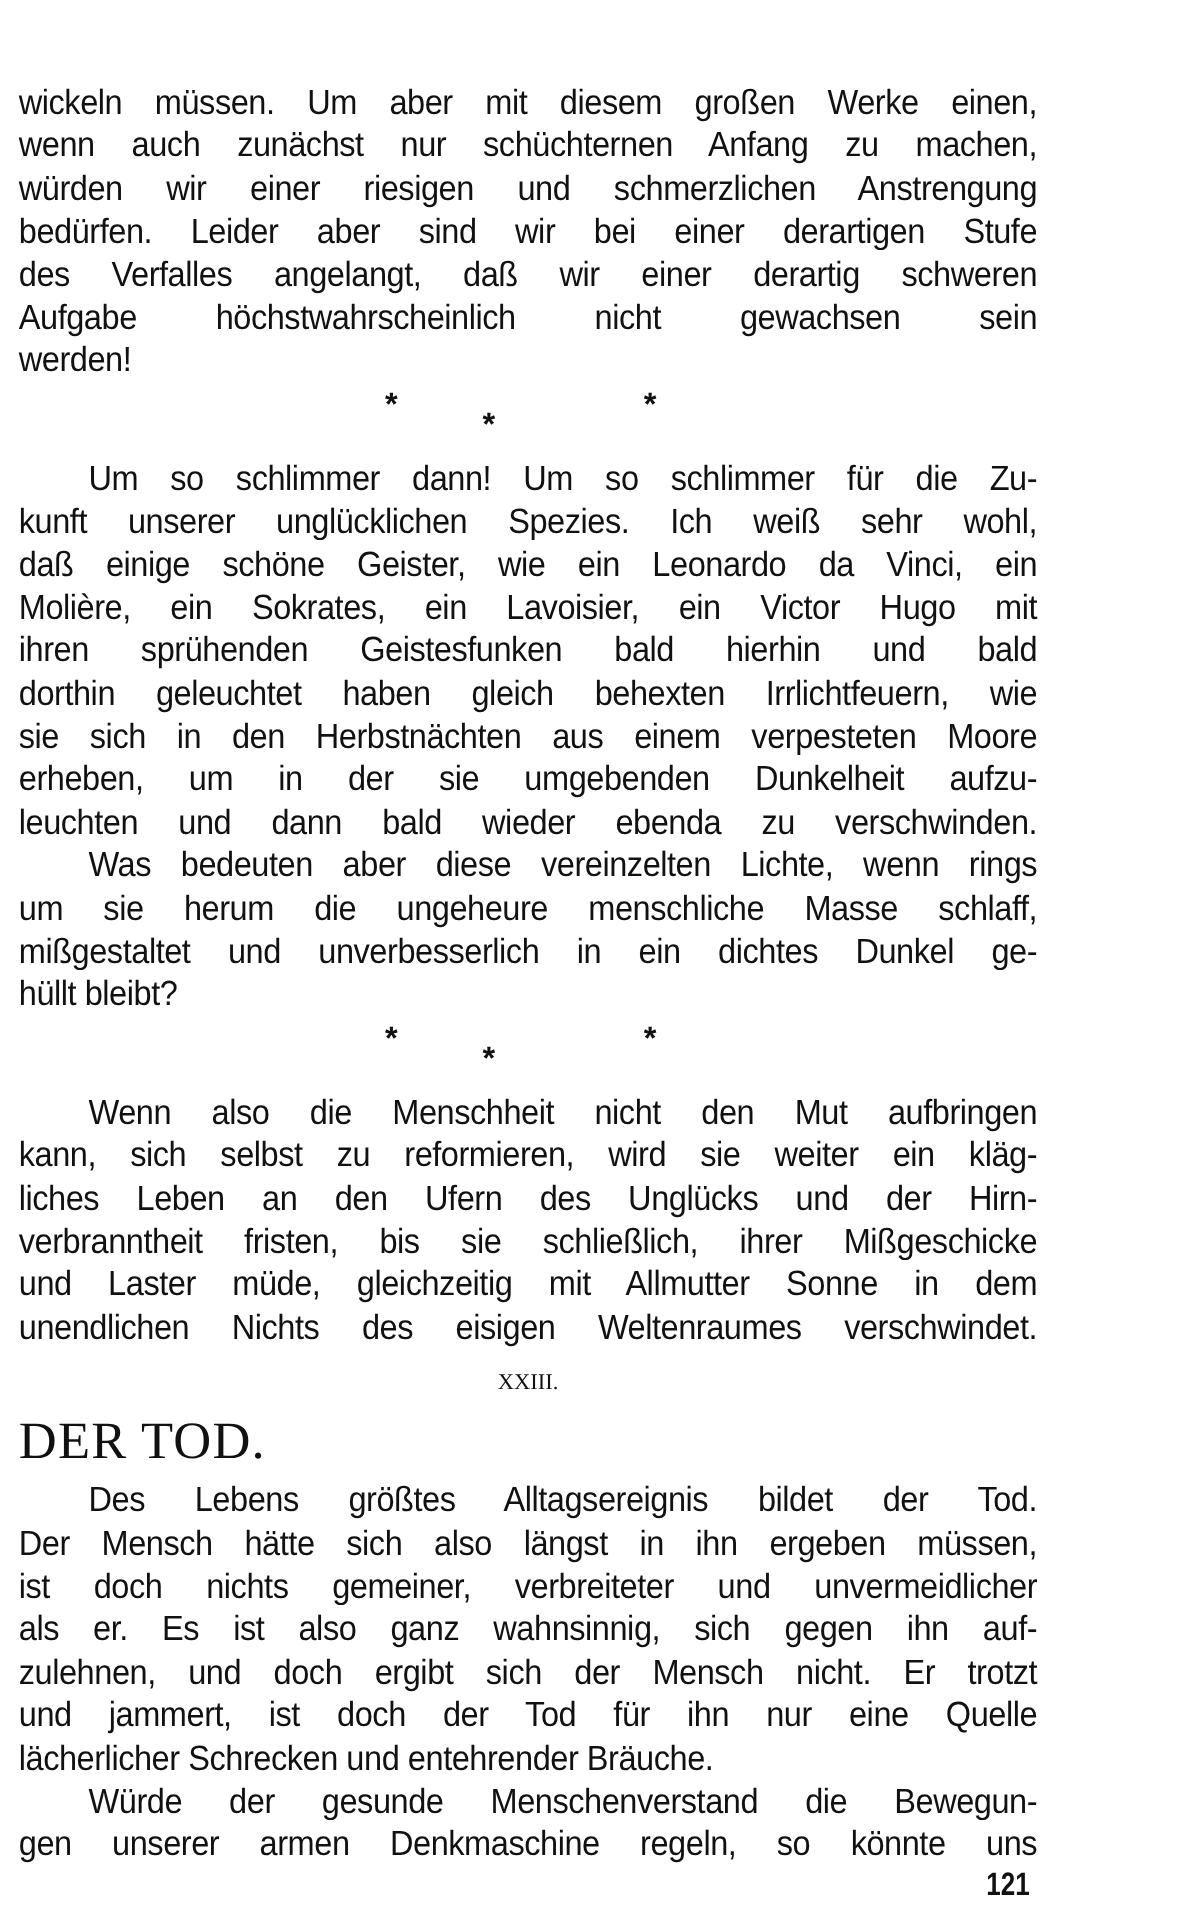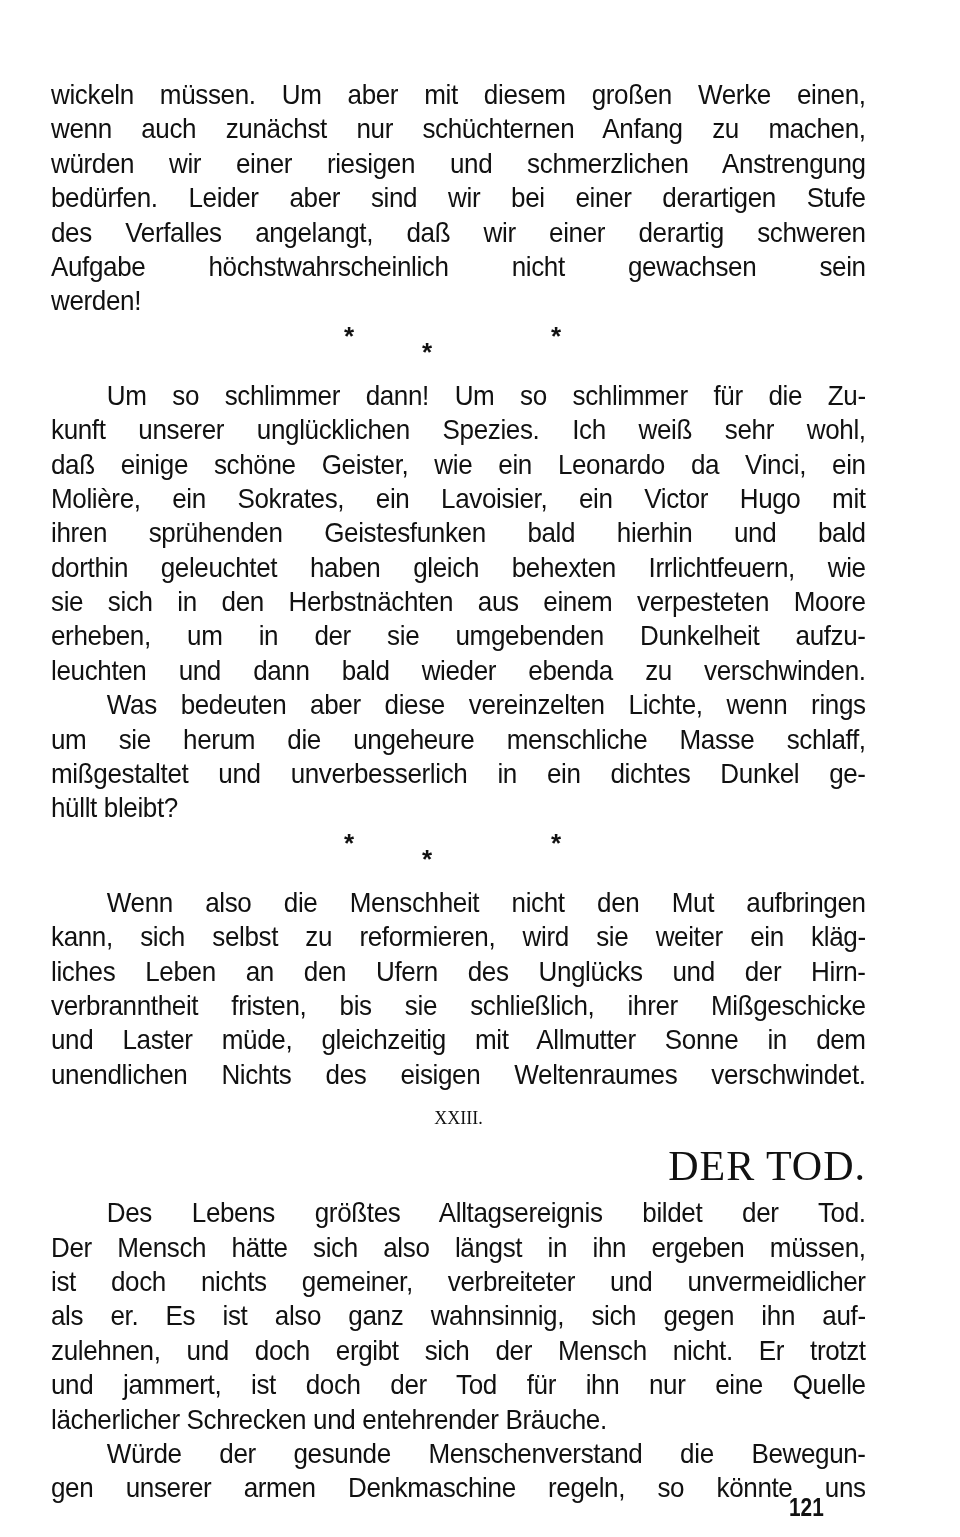--- a/index.html
+++ b/index.html
@@ -11,23 +11,22 @@
       width: 960px;
       height: 1537px;
       position: relative;
       overflow: hidden;
       color: #111111;
       font-family: "Liberation Sans Narrow", "Liberation Sans", sans-serif;
     }
     .page {
       position: absolute;
       left: 15px;
-      top: 78px;
+      top: 65px;
       width: 815px;
-      margin-left: 36px;
     }
     .line {
       height: 34.4px;
       line-height: 34.4px;
       font-size: 28px;
       white-space: nowrap;
       text-align: justify;
       text-align-last: justify;
       letter-spacing: -0.4px;
       transform: scaleX(0.93);
@@ -53,21 +52,21 @@
     .chapter-num {
       text-align: center;
       font-family: "Liberation Serif", serif;
       font-size: 18px;
       height: 40px;
       line-height: 40px;
       margin-top: 6px;
       padding-right: 0px;
     }
     .chapter-title {
-      text-align: right;
+      text-align: left;
       font-family: "Liberation Serif", serif;
       font-size: 42px;
       letter-spacing: 1px;
       height: 56px;
       line-height: 56px;
       margin-bottom: 2px;
     }
     .page-number {
       position: absolute;
       left: 789px;

